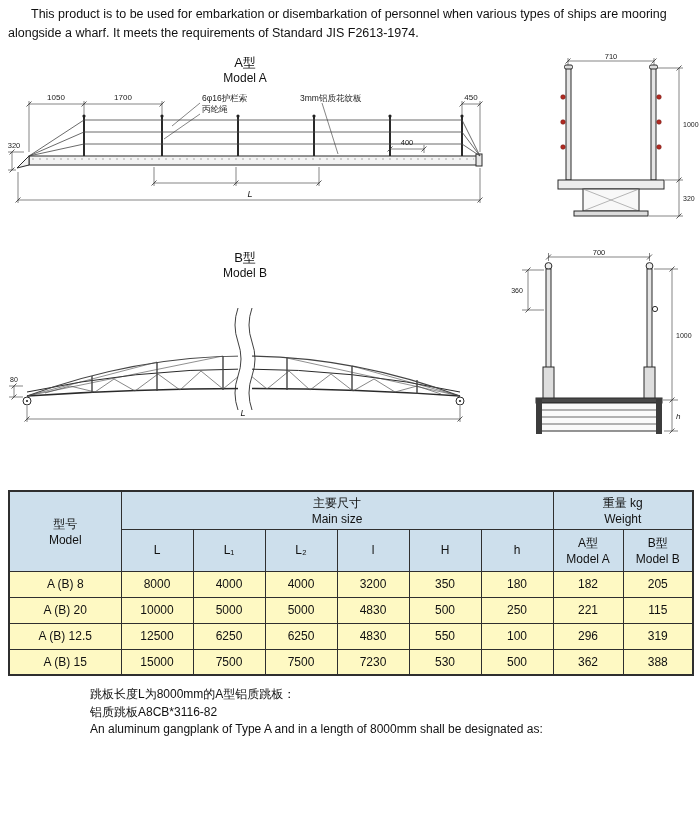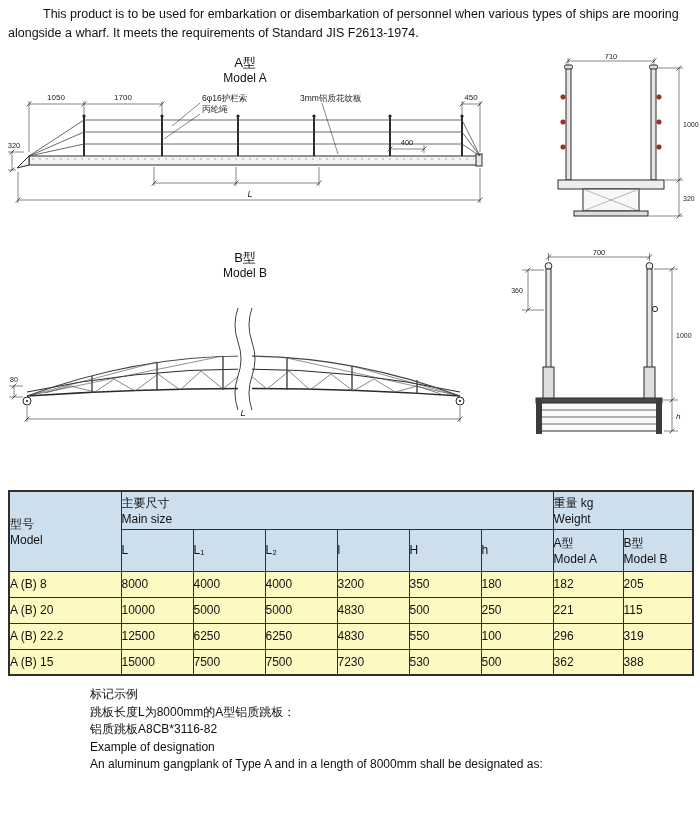--- a/index.html
+++ b/index.html
@@ -1,38 +1,38 @@
 <!DOCTYPE html>
 <html><head>
 <meta charset="utf-8">
 <style>
   html,body{margin:0;padding:0}
   body{width:700px;height:823px;background:#fff;color:#111;
        font-family:"Liberation Sans","DejaVu Sans",sans-serif}
   .page{position:relative;width:700px;height:823px;background:#fff;overflow:hidden}
 
   .intro{position:absolute;left:8px;top:5px;width:688px;font-size:12.5px;line-height:1.5}
-  .intro .ind{margin-left:35px}
+  .intro .ind{margin-left:23px}
 
   .sec-title{position:absolute;left:0;width:490px;text-align:center;line-height:1.2}
   .sec-title .t-zh{font-size:13px}
   .sec-title .t-en{font-size:12px}
   .title-a{top:55px}
   .title-b{top:250px}
 
   svg.draw{position:absolute}
   .svg-a-side{left:4px;top:86px}
   .svg-a-end{left:536px;top:52px}
   .svg-b-side{left:5px;top:296px}
   .svg-b-end{left:508px;top:248px}
   svg text{font-family:"Liberation Sans","DejaVu Sans",sans-serif;fill:#1a1a1a}
 
   .spec-table{position:absolute;left:8px;top:490px;width:684px;border-collapse:collapse;
               table-layout:fixed;border:2px solid #2f2f2f}
-  .spec-table th,.spec-table td{border:1px solid #2f2f2f;text-align:left;vertical-align:middle;
+  .spec-table th,.spec-table td{border:1px solid #2f2f2f;text-align:center;vertical-align:middle;
               font-size:12px;padding:0;overflow:hidden}
   .spec-table th{background:#cddfec;font-weight:normal}
   .spec-table thead tr.hrow1{height:38px}
   .spec-table thead tr.hrow2{height:42px}
   .spec-table tbody tr{height:26px;background:#fef9c3}
 
   .footer{position:absolute;left:90px;top:686px;font-size:12px;line-height:17.5px}
 </style>
 </head>
 <body>
@@ -339,21 +339,21 @@
         <td>10000</td>
         <td>5000</td>
         <td>5000</td>
         <td>4830</td>
         <td>500</td>
         <td>250</td>
         <td>221</td>
         <td>115</td>
       </tr>
       <tr>
-        <td>A (B) 22.2</td>
+        <td>A (B) 12.5</td>
         <td>12500</td>
         <td>6250</td>
         <td>6250</td>
         <td>4830</td>
         <td>550</td>
         <td>100</td>
         <td>296</td>
         <td>319</td>
       </tr>
       <tr>
@@ -364,20 +364,18 @@
         <td>7230</td>
         <td>530</td>
         <td>500</td>
         <td>362</td>
         <td>388</td>
       </tr>
     </tbody>
   </table>
 
   <div class="footer">
-    <div>标记示例</div>
     <div>跳板长度L为8000mm的A型铝质跳板：</div>
     <div>铝质跳板A8CB*3116-82</div>
-    <div>Example of designation</div>
     <div>An aluminum gangplank of Type A and in a length of 8000mm shall be designated as:</div>
   </div>
 
 </div>
 
 </body></html>

